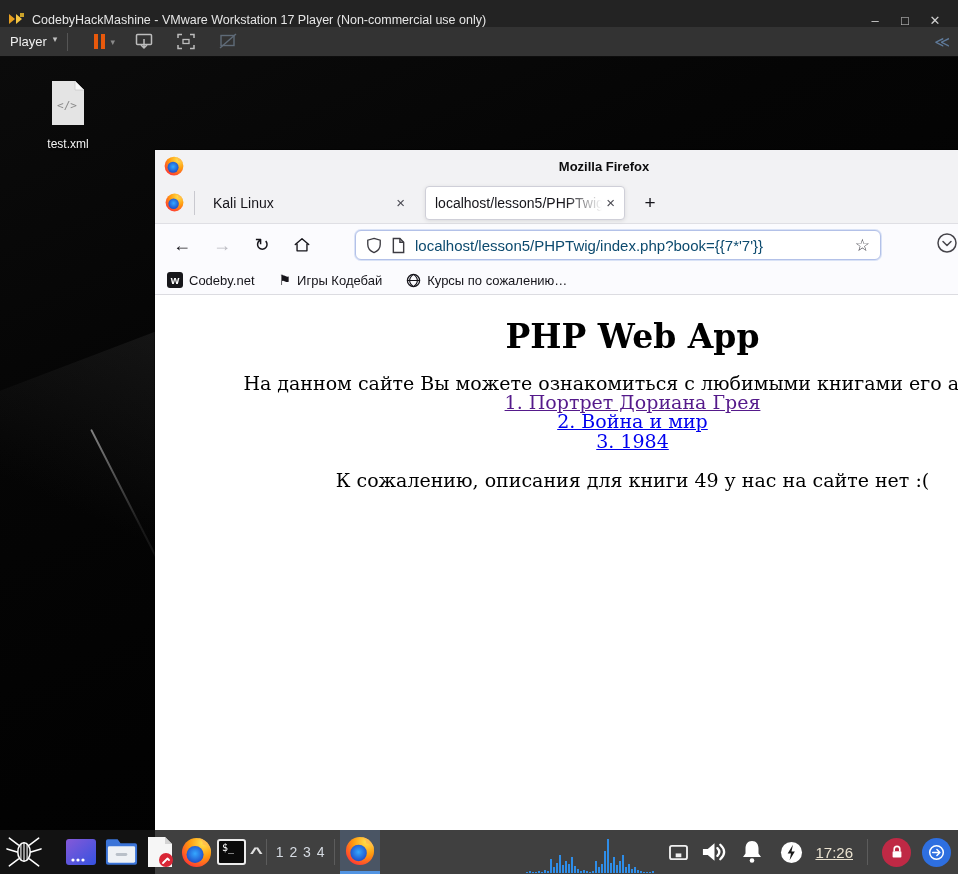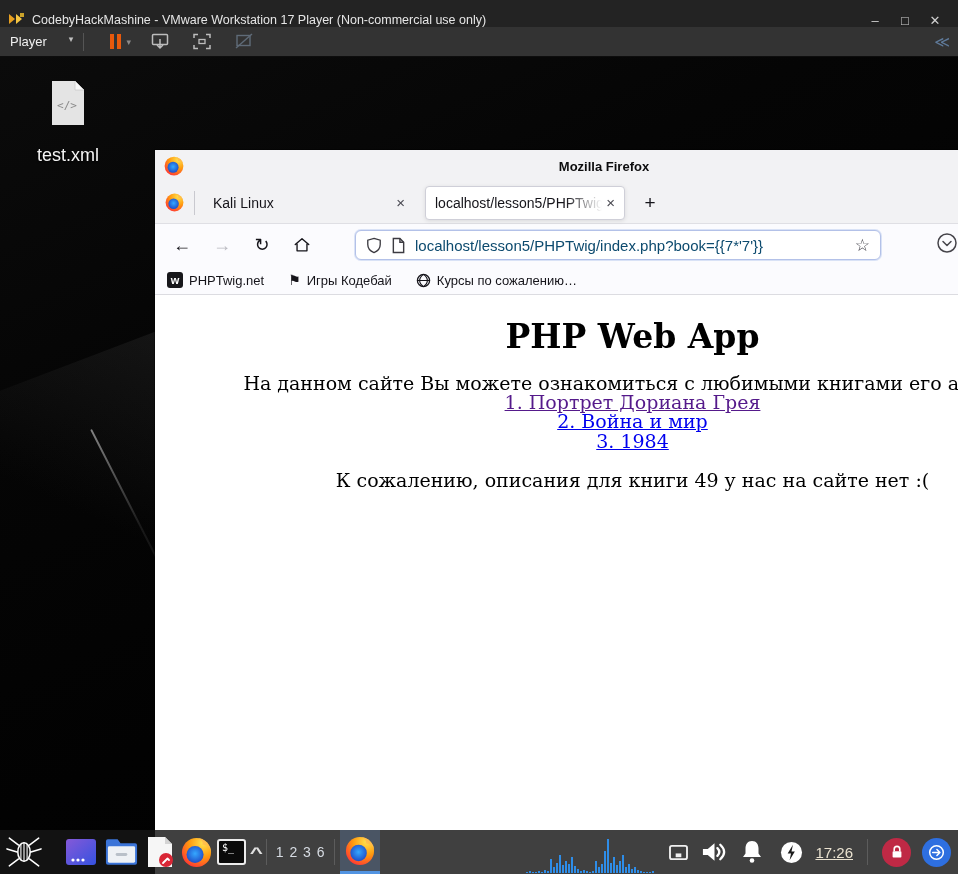--- a/index.html
+++ b/index.html
@@ -11,21 +11,21 @@
   .vm-titlebar { position:absolute; top:0; left:0; width:958px; height:41px;
     background:#232323; border-bottom:1px solid #0a0a0a;
     display:flex; align-items:center; padding:0 8px; gap:7px; }
   .vm-title { color:#e6e6e6; font-size:12.5px; white-space:nowrap; }
   .vm-controls { margin-left:auto; display:flex; }
   .vm-ctl { width:30px; height:27px; display:flex; align-items:center; justify-content:center;
     color:#d0d0d0; font-size:13px; }
   .vm-toolbar { position:absolute; top:27px; left:0; width:958px; height:30px;
     background:#333333; border-bottom:1px solid #0d0d0d;
     display:flex; align-items:center; padding:0 10px; gap:10px; }
-  .player-menu { display:flex; align-items:flex-start; gap:22px; color:#f0f0f0; font-size:13px; }
+  .player-menu { display:flex; align-items:flex-start; gap:6px; color:#f0f0f0; font-size:13px; }
   .player-menu .caret { color:#c0c0c0; font-size:9px; }
   .vsep-dark { width:1px; height:18px; background:#555; }
   .pause-btn { display:flex; align-items:center; gap:5px; margin-left:16px; }
   .pause-bars { display:flex; gap:3px; }
   .pause-bars i { display:block; width:4px; height:15px; background:#e8590c; }
   .pause-btn .caret { color:#8a8a8a; font-size:9px; }
   .tool-ic { width:26px; height:24px; display:flex; align-items:center; justify-content:center; margin-left:6px; }
   .collapse-btn { margin-left:auto; color:#5f7a9a; font-size:15px; letter-spacing:-2px; }
 
   
@@ -35,21 +35,21 @@
     overflow:hidden; }
   .facet1 { position:absolute; left:-40px; top:250px; width:260px; height:330px;
     background:linear-gradient(205deg, rgba(60,60,60,0.35), rgba(10,10,10,0) 60%);
     clip-path:polygon(0 30%, 100% 0, 100% 100%, 0 100%); }
   .facet-line { position:absolute; left:92px; top:372px; width:215px; height:2px;
     background:linear-gradient(90deg, rgba(230,230,230,0.55), rgba(180,180,180,0.12), transparent);
     transform:rotate(63deg); transform-origin:left top; border-radius:2px; }
 
   
   .desktop-icon { position:absolute; left:26px; top:22px; width:84px; text-align:center; }
-  .desktop-icon .label { margin-top:14px; color:#f4f4f4; font-size:18px; text-shadow:0 1px 2px #000; }
+  .desktop-icon .label { margin-top:6px; color:#f4f4f4; font-size:12px; text-shadow:0 1px 2px #000; }
 
   
   .ffwin { position:absolute; left:155px; top:93px; width:955px; bottom:0;
     background:#fff; box-shadow:0 0 0 1px rgba(0,0,0,0.35); }
   .ff-titlebar { height:32px; background:#f2f2f4; position:relative;
     display:flex; align-items:center; padding:0 9px; }
   .ff-wintitle { position:absolute; left:449px; transform:translateX(-50%);
     font-size:13px; font-weight:bold; color:#0c0c0d; white-space:nowrap; }
   .ff-tabbar { height:42px; background:#f2f2f4; border-bottom:1px solid #dfdfe4;
     display:flex; align-items:center; padding:0 4px; }
@@ -250,21 +250,21 @@
         <svg width="22" height="22" viewBox="0 0 22 22">
           <circle cx="11" cy="11" r="9" fill="none" stroke="#45444a" stroke-width="1.5"></circle>
           <path d="M7 9.5 l4 4 4 -4" fill="none" stroke="#45444a" stroke-width="1.5" stroke-linecap="round" stroke-linejoin="round"></path>
         </svg>
       </div>
     </div>
 
     <div class="ff-bookmarks">
       <div class="bm-item">
         <span class="codeby-ic">w</span>
-        <span>PHPTwig.net</span>
+        <span>Codeby.net</span>
       </div>
       <div class="bm-item">
         <span class="flag-ic">⚑</span>
         <span>Игры Кодебай</span>
       </div>
       <div class="bm-item">
         <svg width="15" height="15" viewBox="0 0 16 16">
           <circle cx="8" cy="8" r="6.5" fill="none" stroke="#15141a" stroke-width="1.4"></circle>
           <path d="M1.5 8 h13 M8 1.5 c-5.5 4 -5.5 9 0 13 M8 1.5 c5.5 4 5.5 9 0 13" fill="none" stroke="#15141a" stroke-width="1.2"></path>
         </svg>
@@ -330,21 +330,21 @@
     </div>
     <div class="tb-btn ml5">
       <div class="terminal-ic">
         <span>$_</span>
       </div>
     </div>
     <div class="tb-btn ml6">
       <span class="tb-caret">^</span>
     </div>
     <div class="tb-sep"></div>
-    <span class="workspaces">1 2 3 6</span>
+    <span class="workspaces">1 2 3 4</span>
     <div class="tb-sep" style="margin-left:0"></div>
     <div class="task-active">
       <svg width="30" height="30" viewBox="0 0 32 32">
           <use href="#fxlogo"></use>
         </svg>
     </div>
 
     <div class="tb-spacer"></div>
 
     <svg class="net-graph" width="130" height="38" viewBox="0 0 130 38">

